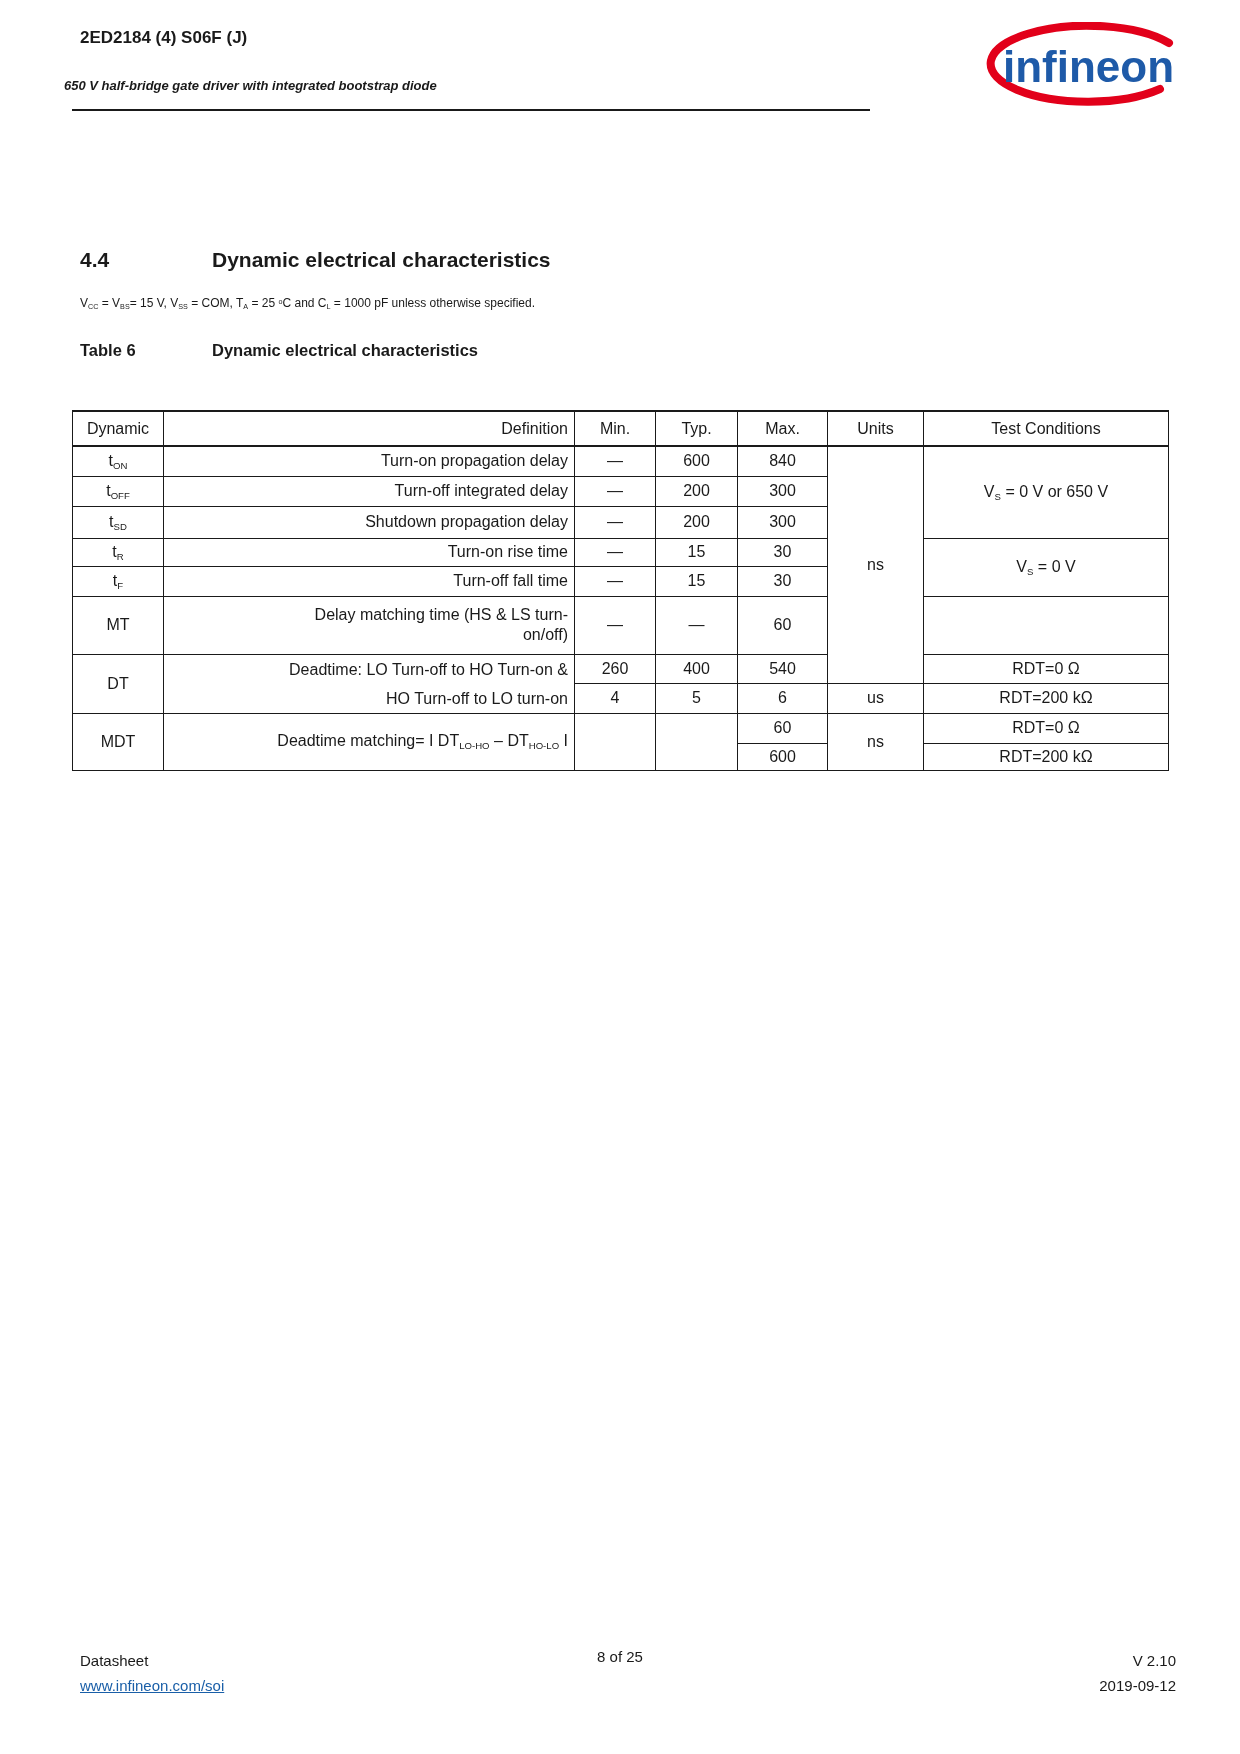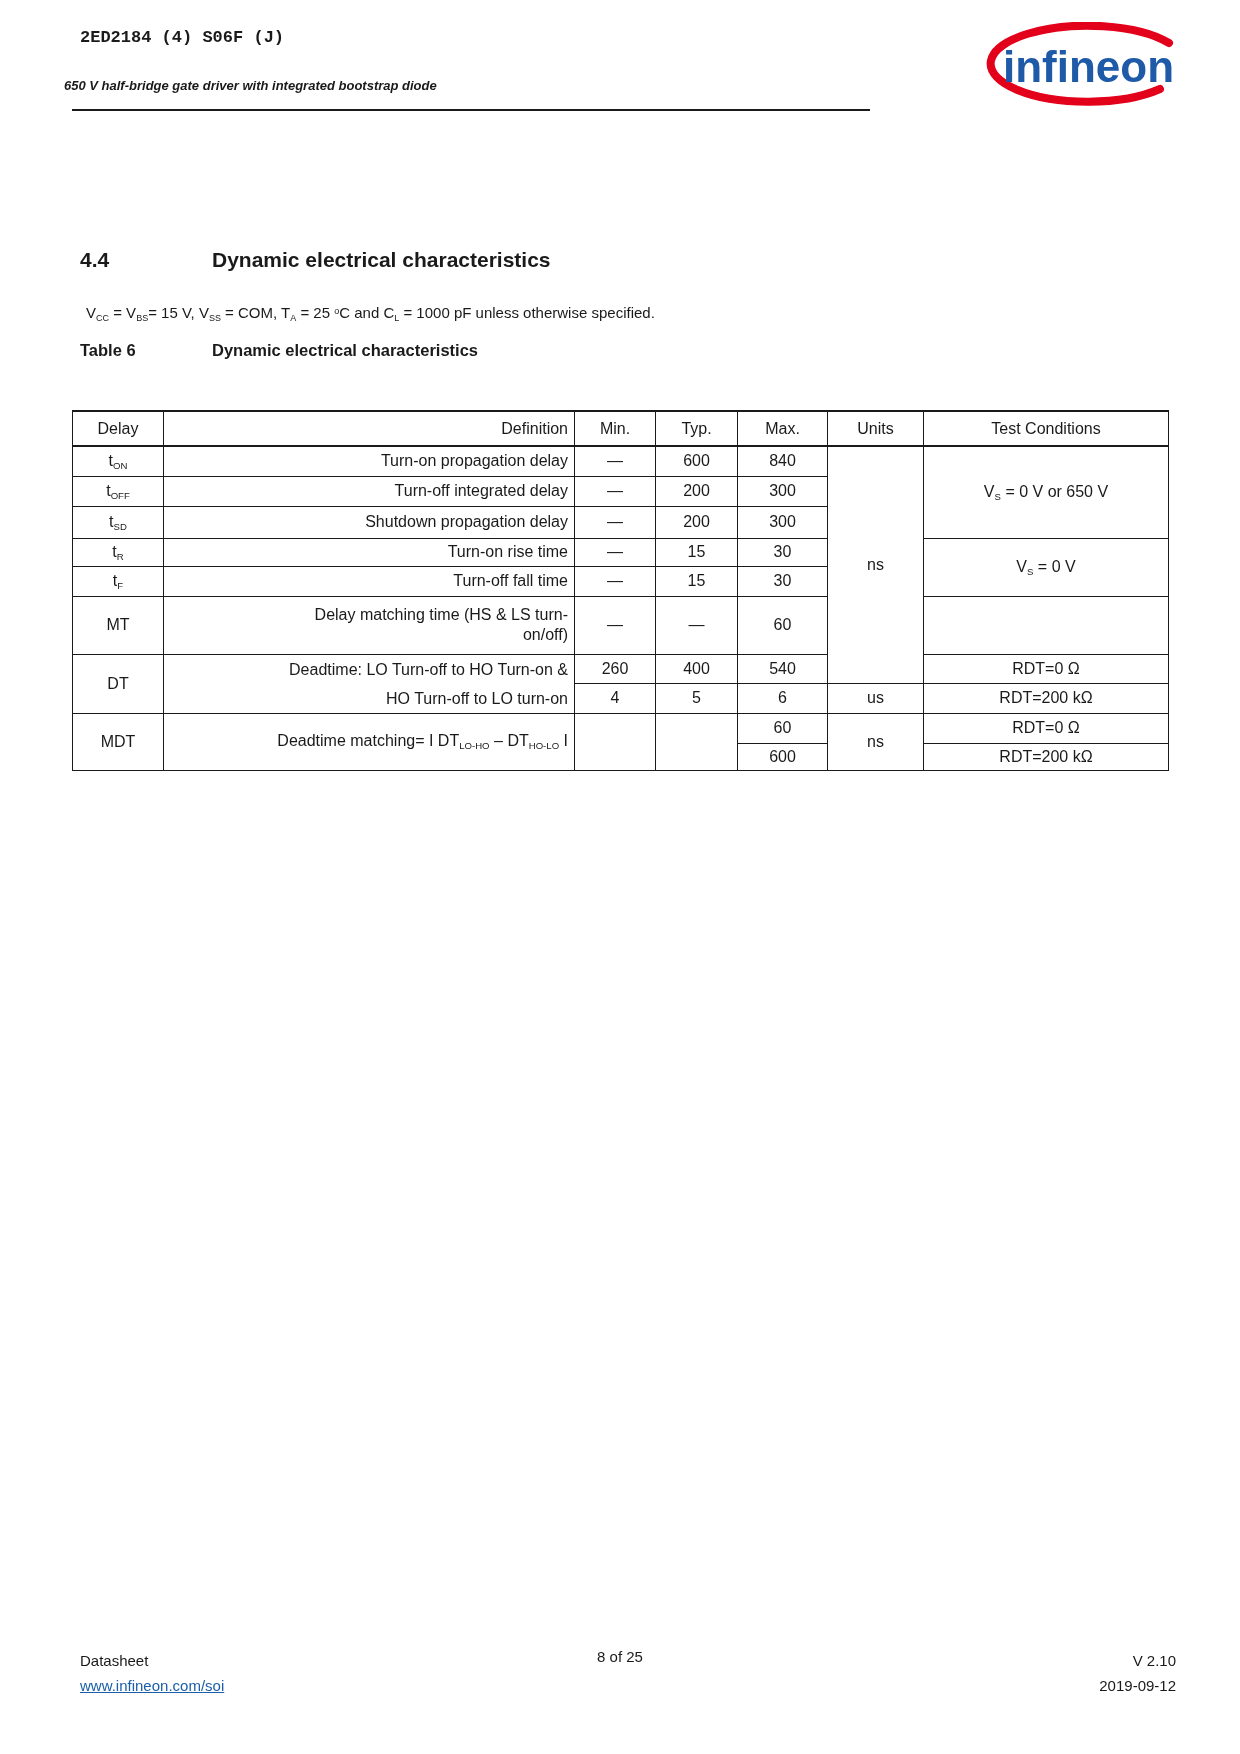--- a/index.html
+++ b/index.html
@@ -5,28 +5,28 @@
   * { box-sizing: border-box; }
   html,body { margin:0; padding:0; }
   body {
     width:1240px; height:1754px; position:relative;
     background:#ffffff; color:#1a1a1a;
     font-family:"Liberation Sans", sans-serif;
   }
   sub.sb { font-size:0.60em; vertical-align:-0.28em; letter-spacing:0; }
   sup.sp { font-size:0.60em; vertical-align:0.45em; }
 
-  .hdr-product  { position:absolute; left:80px; top:28px;  font-size:17px; font-weight:bold;font-family:Liberation Mono, monospace; }
+  .hdr-product  { position:absolute; left:80px; top:28px;  font-size:17px; font-weight:bold; }
   .hdr-subtitle { position:absolute; left:64px; top:78px;  font-size:13px; font-weight:bold;font-style:italic; }
   .hdr-rule     { position:absolute; left:72px; top:109px; width:798px; height:2px; background:#1a1a1a; }
   .logo-box     { position:absolute; left:972px; top:22px; }
 
   .sec-num   { position:absolute; left:80px;  top:248px; font-size:21px; font-weight:bold; }
   .sec-title { position:absolute; left:212px; top:248px; font-size:21px; font-weight:bold; }
-  .conditions{ position:absolute; left:80px;  top:304px; font-size:15px;margin-left:6px; }
+  .conditions{ position:absolute; left:80px;  top:296px; font-size:12px; }
 
   .tbl-caption { position:absolute; left:80px; top:341px; font-size:16.5px; font-weight:bold; }
   .tbl-caption .cap-title { position:absolute; left:132px; top:0; white-space:nowrap; }
 
   table.spec {
     position:absolute; left:72px; top:410px; width:1096px;
     border-collapse:collapse; table-layout:fixed; font-size:16px; color:#1a1a1a;
   }
   table.spec th, table.spec td {
     border:1px solid #1a1a1a; padding:0 6px; text-align:center; vertical-align:middle;
@@ -77,21 +77,21 @@
     <col style="width:91px">
       <col style="width:411px">
       <col style="width:81px">
     <col style="width:82px">
       <col style="width:90px">
       <col style="width:96px">
       <col style="width:245px">
   </colgroup>
   <thead>
     <tr class="h35">
-      <th>Delay</th>
+      <th>Dynamic</th>
       <th class="def">Definition</th>
       <th>Min.</th>
       <th>Typ.</th>
       <th>Max.</th>
       <th>Units</th>
       <th>Test Conditions</th>
     </tr>
   </thead>
   <tbody>
     <tr class="h30">

